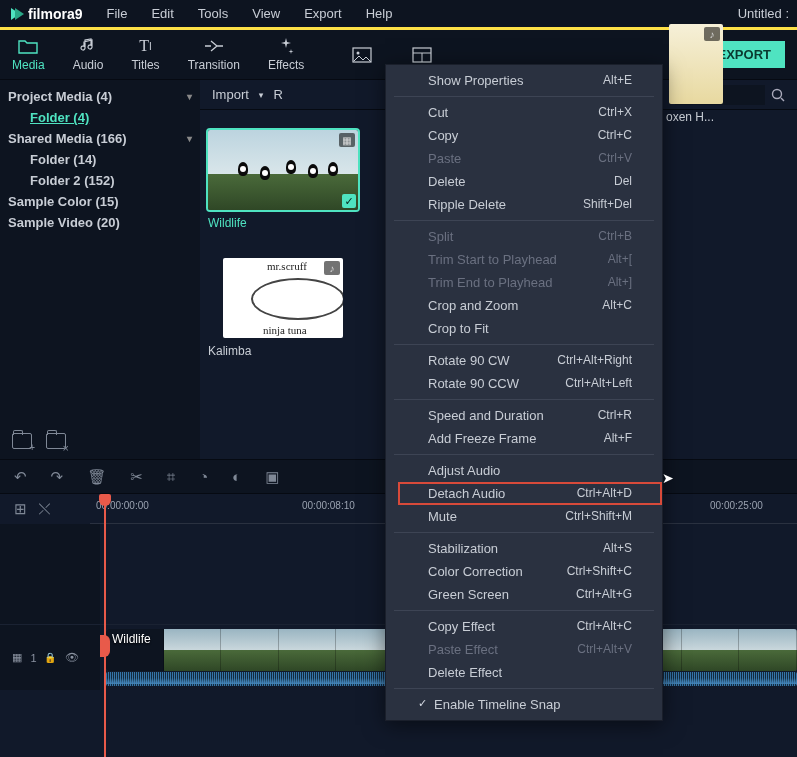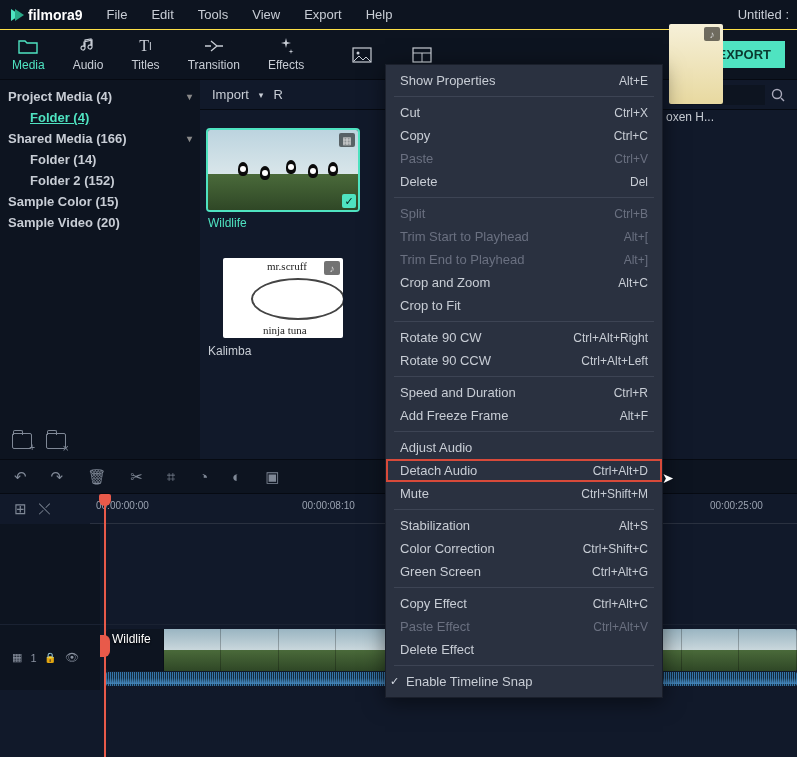--- a/index.html
+++ b/index.html
@@ -1,19 +1,19 @@
 <!DOCTYPE html>
 <html><head>
 <meta charset="utf-8">
 <style>
 * { margin: 0; padding: 0; box-sizing: border-box; font-family: -apple-system, "Segoe UI", Arial, sans-serif; }
 body { width: 797px; height: 757px; background: #0d1420; color: #c8cdd5; font-size: 13px; overflow: hidden; position: relative; }
 
 
-.title-bar { height: 30px; background: #0d1420; display: flex; align-items: center; padding: 0 8px; border-bottom: 1px solid #fde047; }
+.title-bar { height: 30px; background: #0d1420; display: flex; align-items: center; padding: 0 8px; border-bottom: 3px solid #fde047; }
 .logo { display: flex; align-items: center; gap: 4px; margin-right: 14px; }
 .logo-icon { width: 16px; height: 16px; }
 .logo-text { color: #fff; font-weight: 600; font-size: 14px; }
 .menu { display: flex; gap: 4px; }
 .menu-item { padding: 4px 10px; color: #c8cdd5; cursor: pointer; }
 .doc-title { margin-left: auto; color: #c8cdd5; }
 
 
 .ribbon { height: 50px; background: #0d1420; display: flex; align-items: center; padding: 0 12px; gap: 28px; border-bottom: 1px solid #060a12; }
 .rtab { display: flex; flex-direction: column; align-items: center; gap: 3px; cursor: pointer; }
@@ -62,21 +62,21 @@
 .bird { position:absolute; width:10px; height:14px; background:#0a0a0a; border-radius:50% 50% 40% 40%; }
 .bird::after{content:""; position:absolute; left:2px; top:4px; width:6px; height:6px; background:#fff; border-radius:50%;}
 
 
 .kalimba-bg { position:absolute; inset:0; background:#fff; }
 .blob { position:absolute; left:28px; top:20px; width:94px; height:42px; background:#fff; border:2px solid #444; border-radius:50%; }
 .ktxt { position:absolute; color:#222; font-family: "Comic Sans MS", cursive; font-size:11px; }
 
 
 .context-menu { position: absolute; left: 385px; top: 64px; width: 278px; background: #2a3140; border: 1px solid #1a1f2b; box-shadow: 0 4px 20px rgba(0,0,0,.5); z-index: 50; padding: 4px 0; }
-.cm-row { display: flex; align-items: center; padding: 4px 14px; cursor: pointer; font-size: 13px; }
+.cm-row { display: flex; padding: 4px 30px; cursor: pointer; font-size: 13px; margin-left: 12px; }
 .cm-row.disabled { color: #6a7080; cursor: default; }
 .cm-row .cm-short { margin-left: auto; font-size: 12px; }
 .cm-sep { height: 1px; background: #3d4454; margin: 4px 8px; }
 .cm-row.highlighted { outline: 2px solid #d84a3a; outline-offset: -2px; }
 .cm-check { width: 12px; margin-left: -10px; margin-right: 4px; color: #d8dde6; font-size: 11px; }
 
 
 .cursor { position:absolute; left: 662px; top: 470px; z-index:60; font-size: 14px; color:#fff; }
 
 
@@ -350,20 +350,24 @@
       <span class="cm-short">Ctrl+C</span>
     </div>
     <div class="cm-row disabled">
       <span>Paste</span>
       <span class="cm-short">Ctrl+V</span>
     </div>
     <div class="cm-row">
       <span>Delete</span>
       <span class="cm-short">Del</span>
     </div>
+    <div class="cm-row">
+      <span>Ripple Delete</span>
+      <span class="cm-short">Shift+Del</span>
+    </div>
     <div class="cm-sep"></div>
     <div class="cm-row disabled">
       <span>Split</span>
       <span class="cm-short">Ctrl+B</span>
     </div>
     <div class="cm-row disabled">
       <span>Trim Start to Playhead</span>
       <span class="cm-short">Alt+[</span>
     </div>
     <div class="cm-row disabled">

